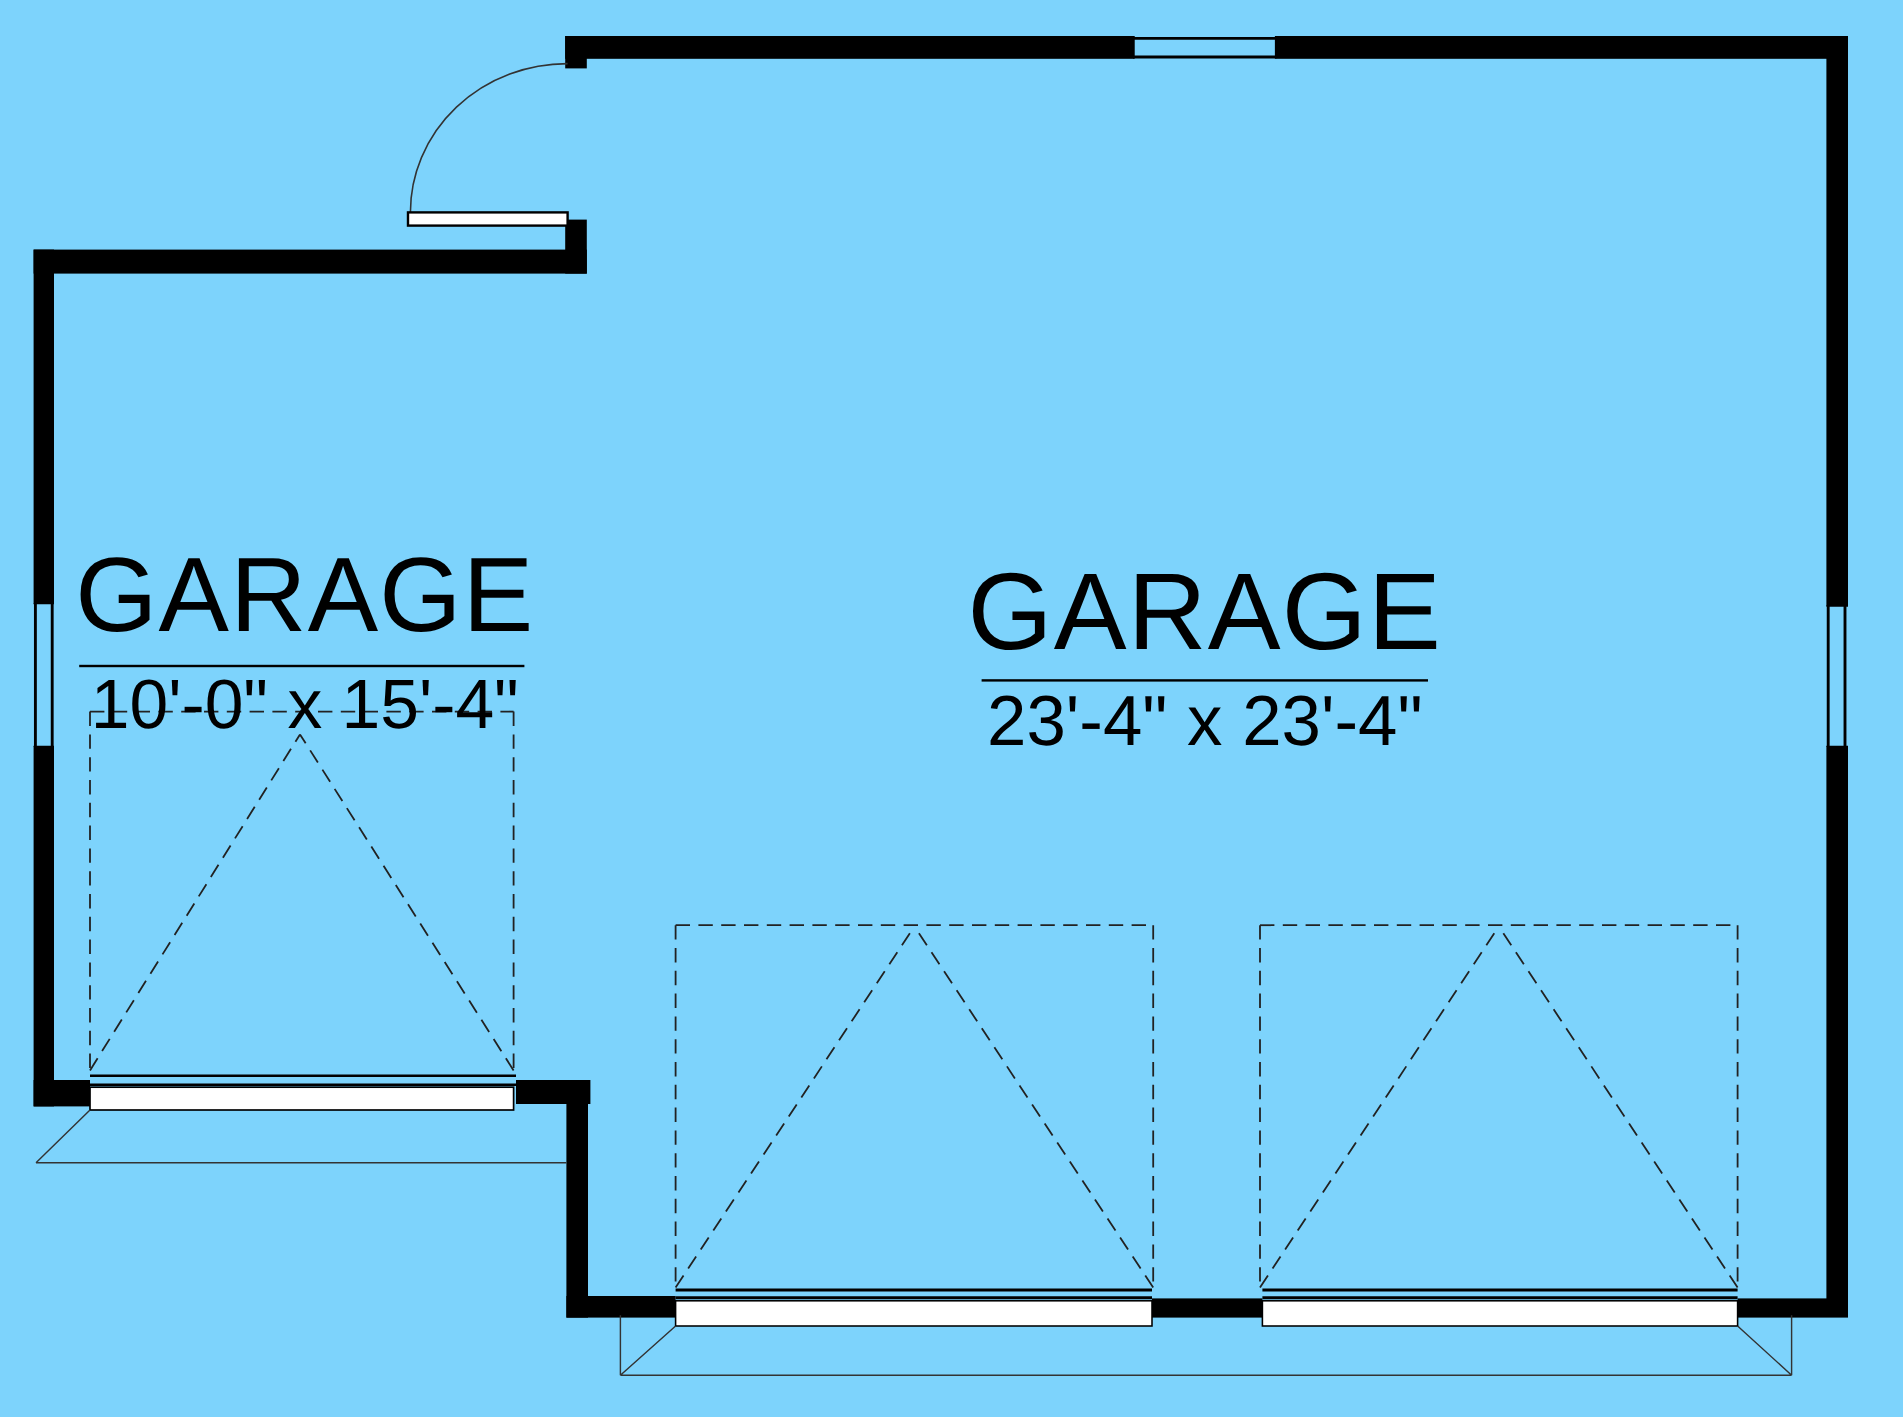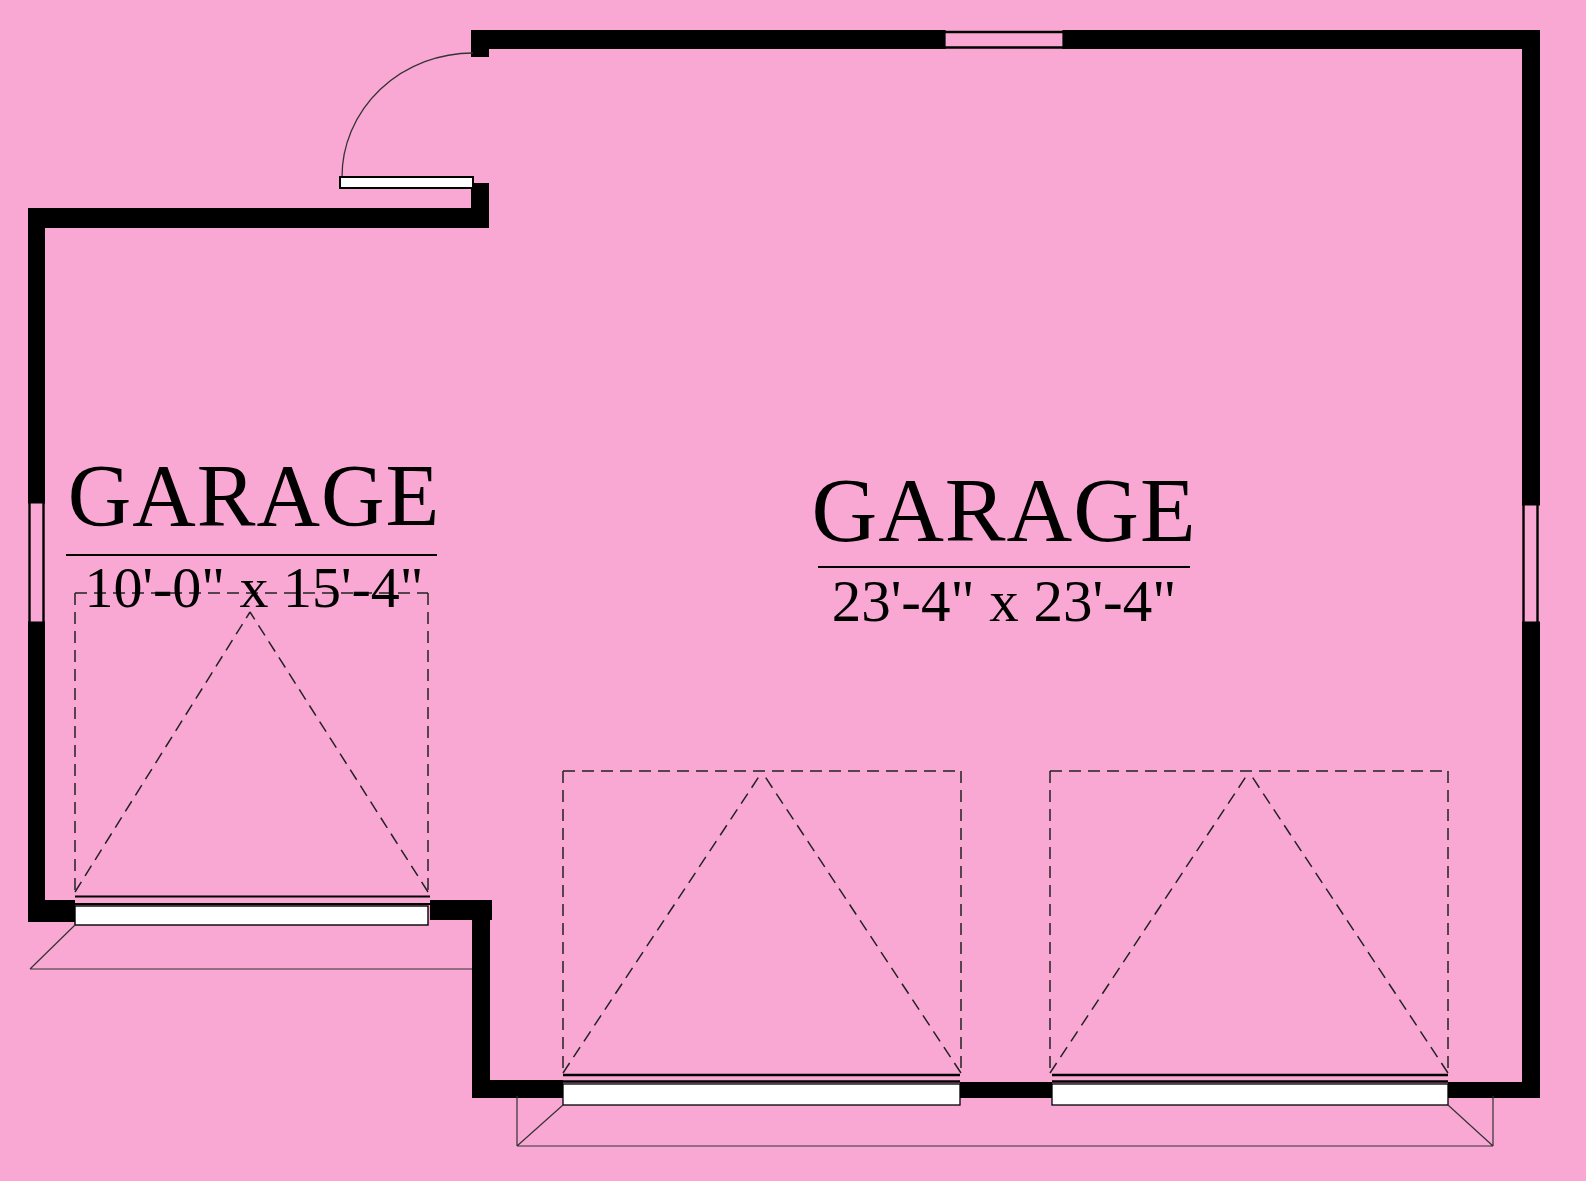--- a/index.html
+++ b/index.html
@@ -4,22 +4,22 @@
 <style>
   html, body {
     margin: 0;
     padding: 0;
     background: #ffffff;
   }
   .plan-canvas {
     position: relative;
     width: 1586px;
     height: 1181px;
-    background: #f9a8d4;
-    font-family: Liberation Serif, serif;
+    background: #7dd3fc;
+    font-family: Liberation Sans, sans-serif;
     overflow: hidden;
   }
   .plan-svg {
     position: absolute;
     left: 0;
     top: 0;
     width: 1586px;
     height: 1181px;
   }
   .room-label {

